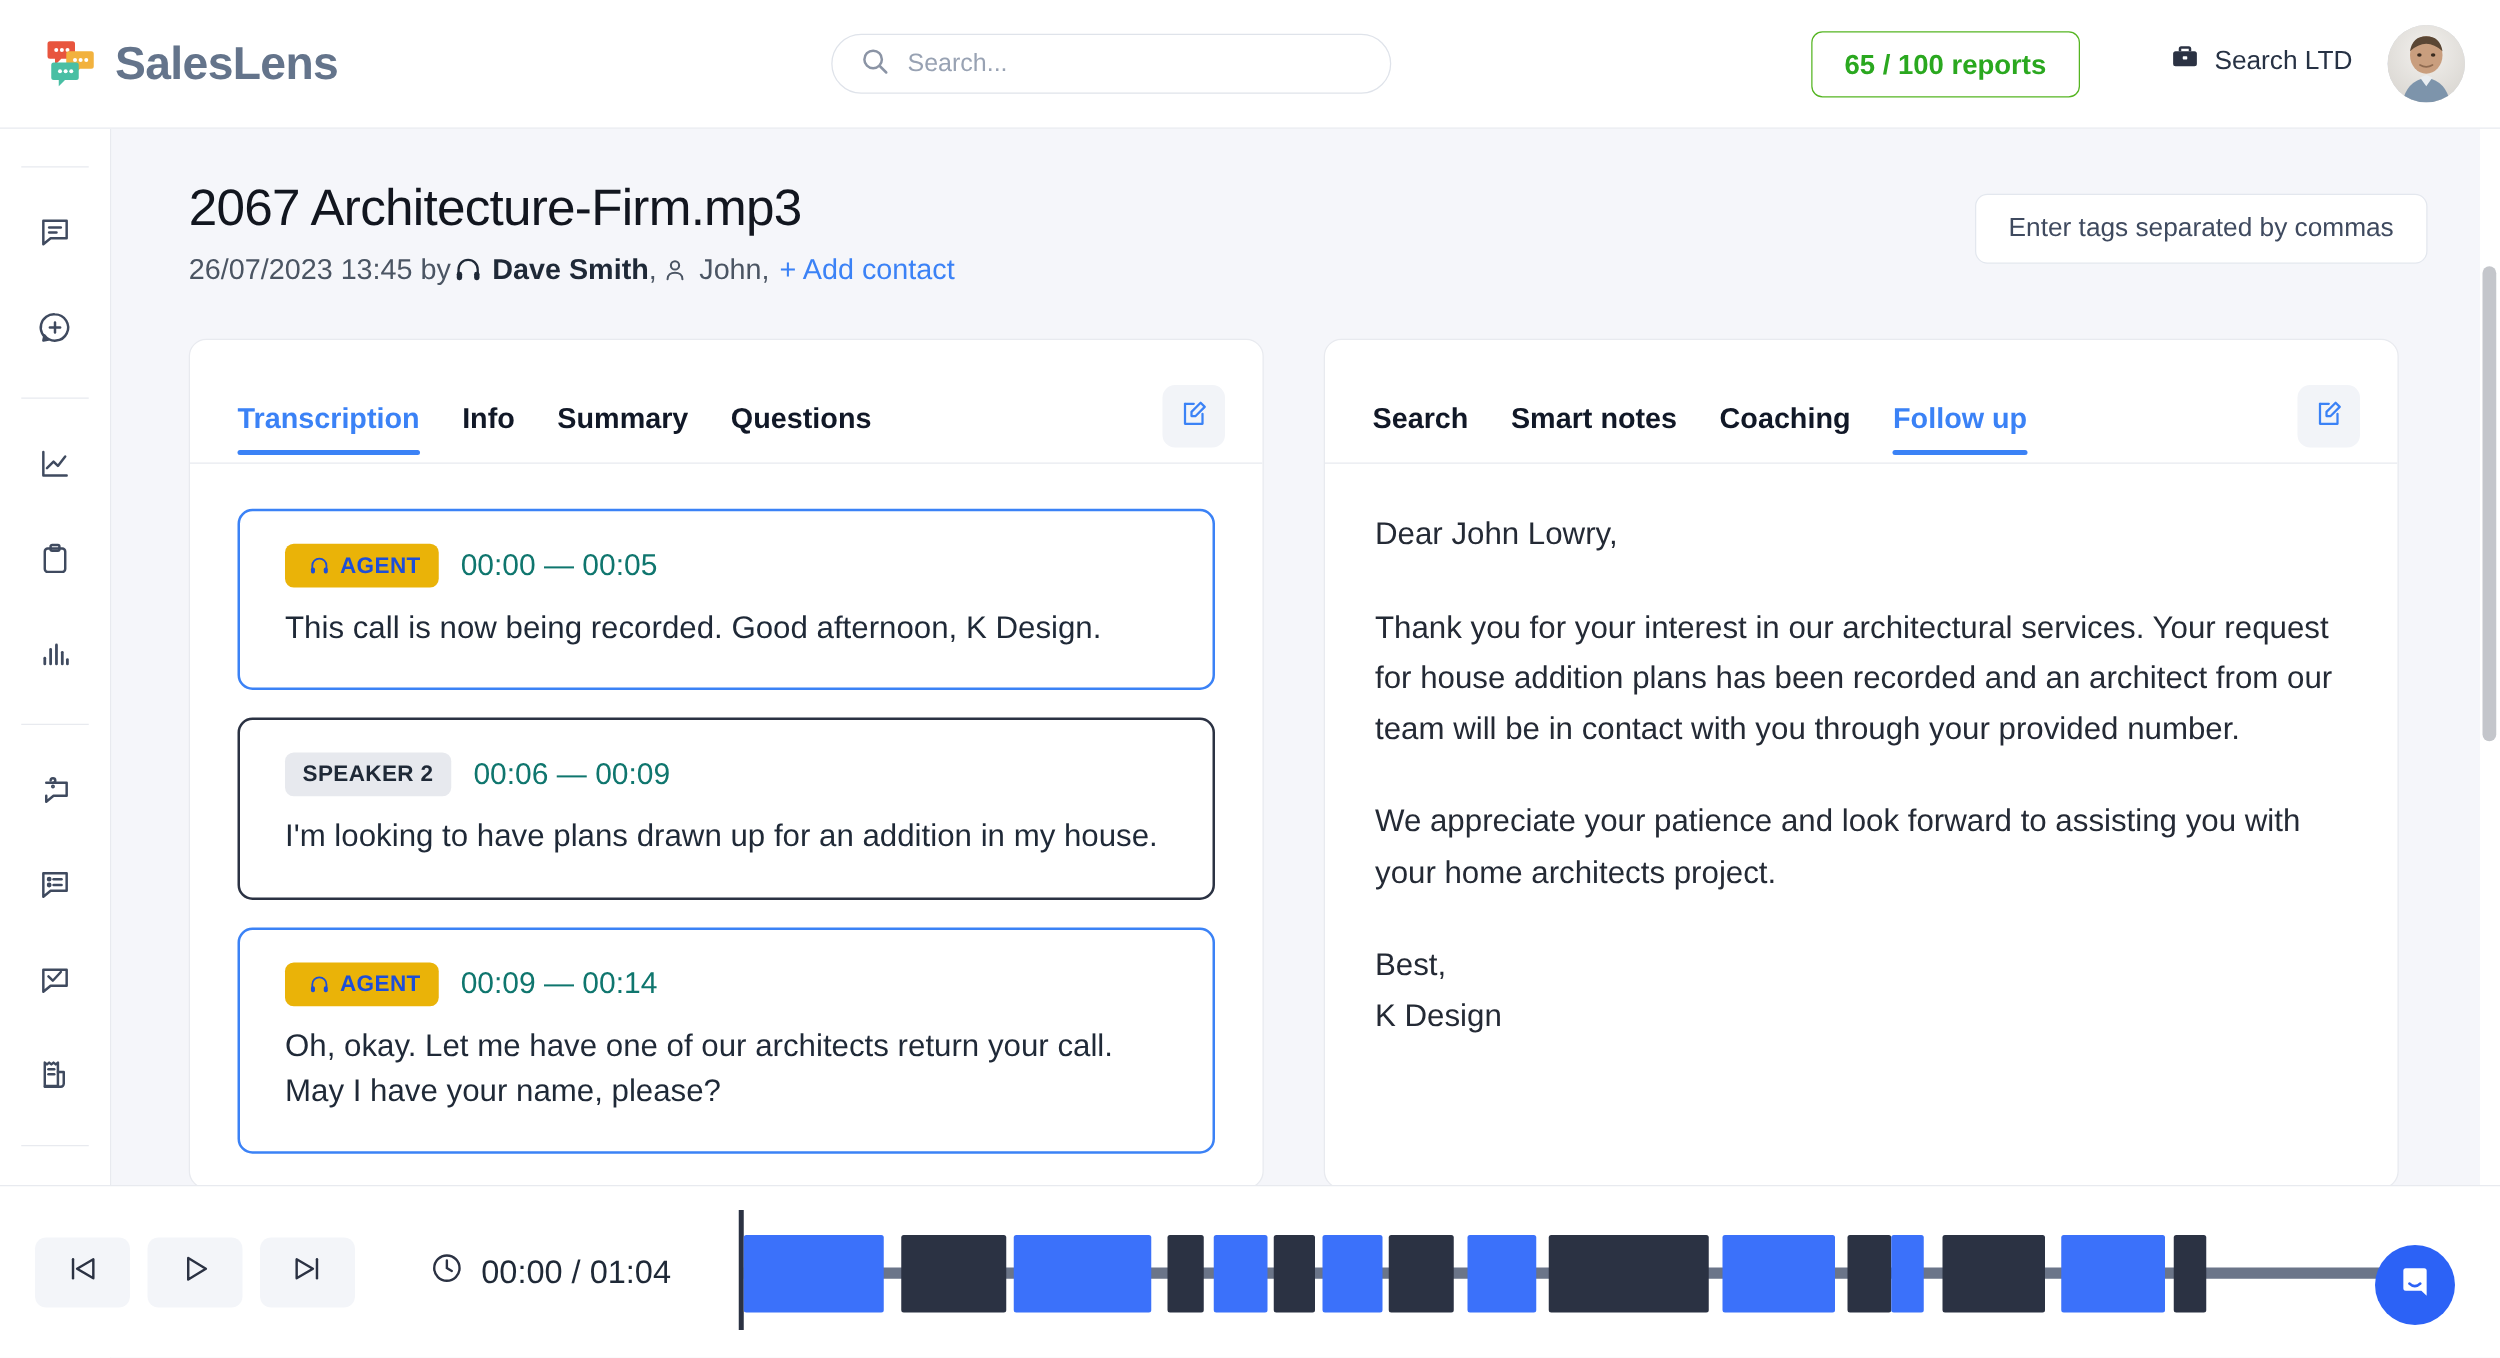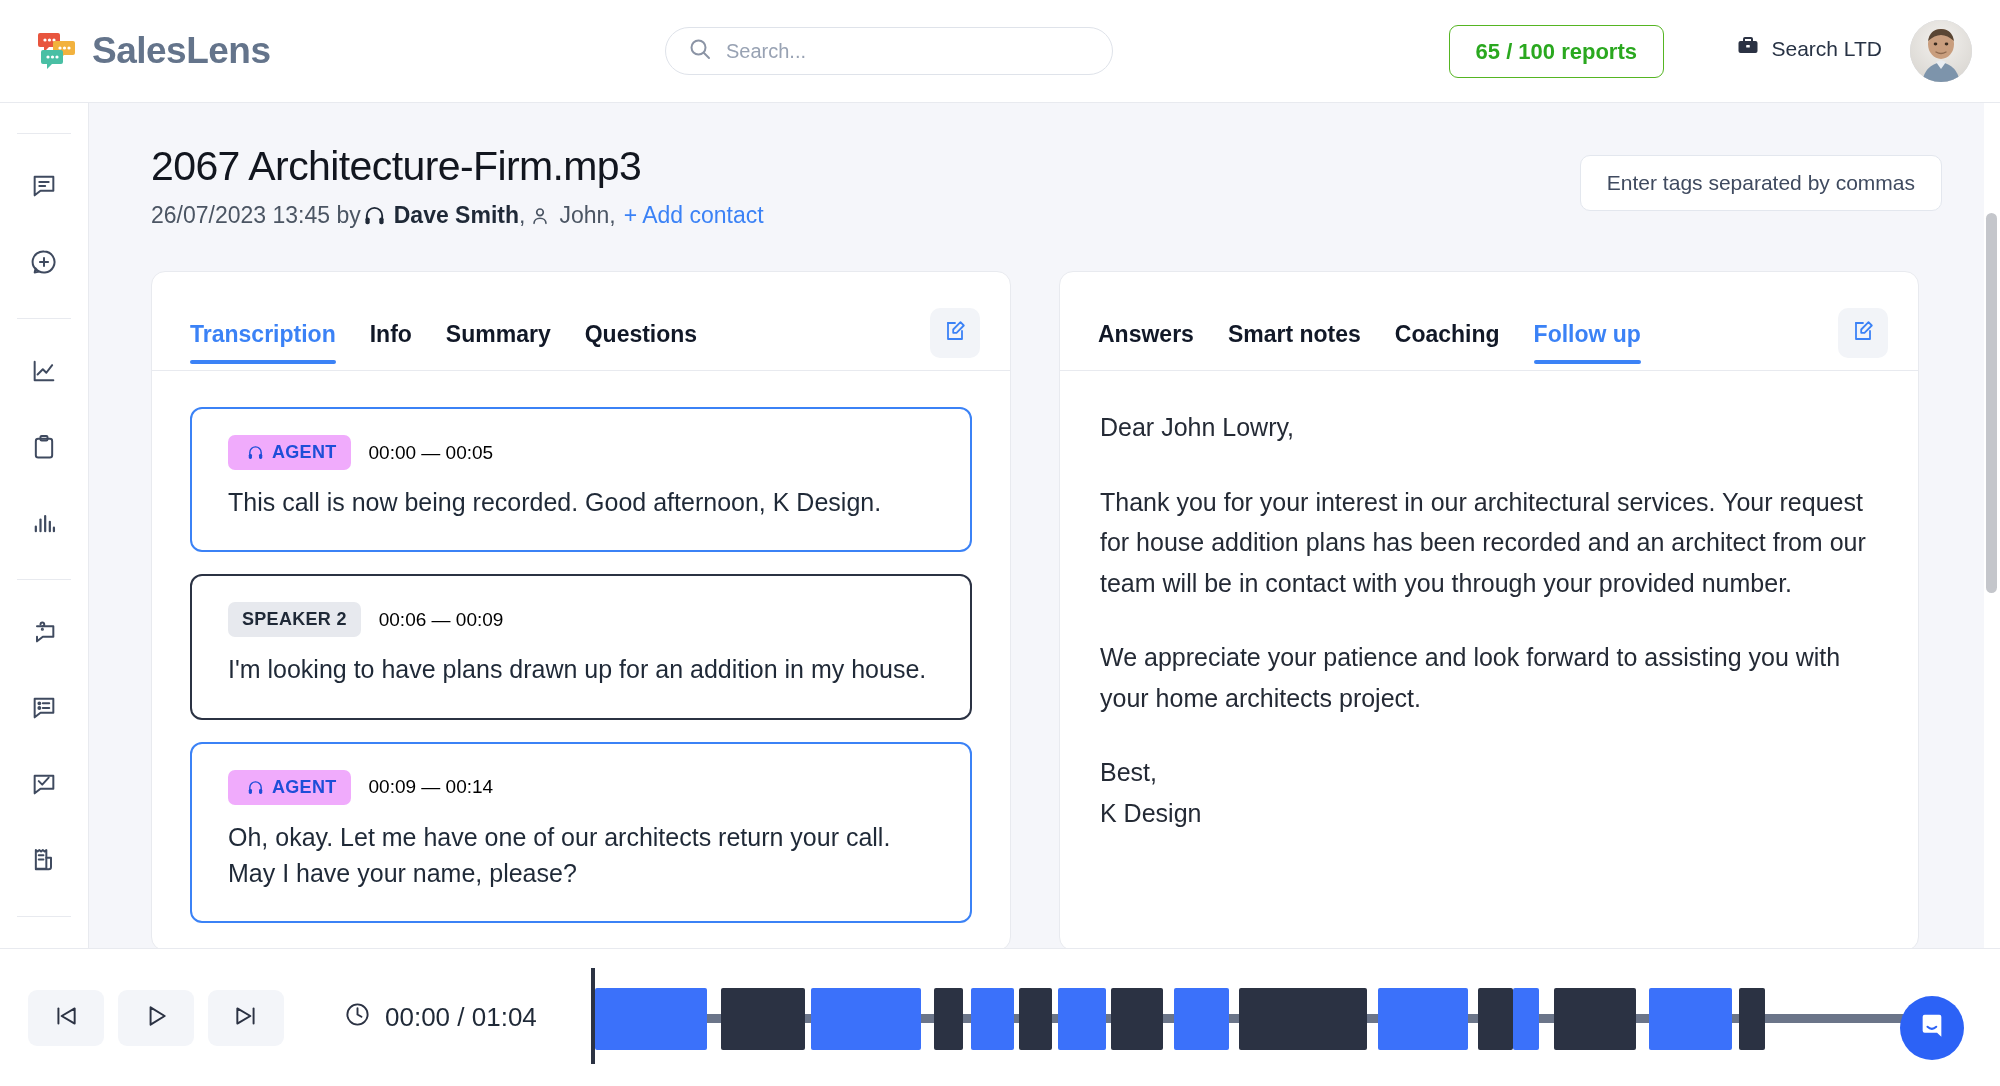--- a/index.html
+++ b/index.html
@@ -132,23 +132,23 @@
     background: #fff;
   }
   .bubble.agent   { border: 2px solid #3b82f6; }
   .bubble.speaker { border: 2px solid #2b3243; }
   .bubble-head { display: flex; align-items: center; gap: 18px; margin-bottom: 14px; }
   .badge {
     display: inline-flex; align-items: center; gap: 8px;
     height: 35px; padding: 0 14px; border-radius: 7px;
     font-size: 18px; font-weight: 700; letter-spacing: 0.3px;
   }
-  .badge.agent   { background: #f0abfc; color: #1d4ed8; padding-left: 19px; }
+  .badge.agent   { background: #eab308; color: #1d4ed8; padding-left: 19px; }
   .badge.speaker { background: #e7e9ee; color: #1f2937; }
-  .bubble-time { font-size: 19px; color: #000000; }
+  .bubble-time { font-size: 24px; color: #0f766e; }
   .bubble-text { font-size: 25px; color: #1f2937; line-height: 1.45; }
 
   
   .letter {
     padding: 36px 40px 0 40px;
     font-size: 25px; line-height: 1.62; color: #242a35;
   }
   .letter p { margin-bottom: 34px; }
   .letter p:last-child { margin-bottom: 0; }
 
@@ -471,21 +471,21 @@
             </span>
             <span class="bubble-time">00:09 — 00:14</span>
           </div>
           <div class="bubble-text">Oh, okay. Let me have one of our architects return your call. May I have your name, please?</div>
         </div>
       </div>
     </div>
 
     <div class="card card-right">
       <div class="card-tabs">
-        <div class="tab">Answers</div>
+        <div class="tab">Search</div>
         <div class="tab">Smart notes</div>
         <div class="tab">Coaching</div>
         <div class="tab active">Follow up</div>
         <div class="card-edit-btn">
           <span>
             <svg width="24" height="24" viewBox="0 0 24 24" fill="none" stroke="#3b82f6" stroke-width="1.8" stroke-linecap="round" stroke-linejoin="round">
               <path d="M5 4h7"></path>
                 <path d="M5 4v16h14v-8"></path>
                 <path d="M17.5 3.2l3.3 3.3-7.3 7.3H10.2v-3.3z"></path>
             </svg>

